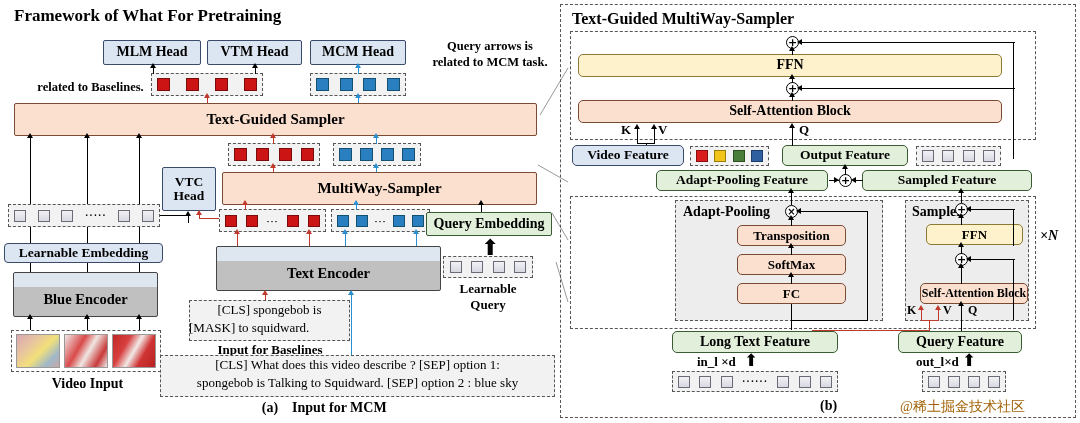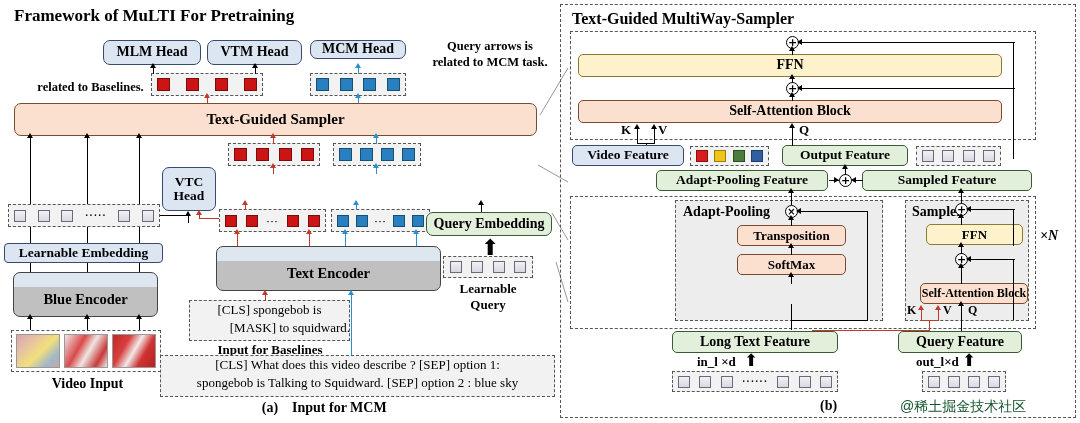--- a/index.html
+++ b/index.html
@@ -5,21 +5,21 @@
   html,body{margin:0;padding:0;background:#fff;}
   body{width:1080px;height:423px;position:relative;overflow:hidden;
        font-family:"Liberation Serif",serif;color:#000;}
   #root{position:absolute;left:0;top:0;width:1080px;height:423px;}
 
   .abs{position:absolute;box-sizing:border-box;}
 
   
   .box{position:absolute;box-sizing:border-box;display:flex;align-items:center;
        justify-content:center;text-align:center;font-weight:bold;
-       border:1.4px solid #333;border-radius:7px;line-height:1.05;}
+       border:1.4px solid #333;border-radius:2px;line-height:1.05;}
   .box.peach{background:#fbe0d0;border-color:#7a4a33;}
   .box.blue{background:#dce6f2;border-color:#3a4a6b;}
   .box.green{background:#e2efda;border-color:#3a5a33;}
   .box.yellow{background:#fdf2cc;border-color:#8a7a33;}
   .box.grey{background:#c9c9c9;border-color:#444;}
 
   .dashbox{position:absolute;box-sizing:border-box;border:1.4px dashed #555;
            background:#f2f2f2;}
   .dashbox.nofill{background:transparent;}
 
@@ -52,41 +52,41 @@
       font-size:11px;font-weight:bold;line-height:1;font-family:"DejaVu Sans",sans-serif;}
 
   
   .thumb{position:absolute;box-sizing:border-box;border:1px solid #999;}
 
   .panelDash{position:absolute;box-sizing:border-box;border:1.5px dashed #555;}
   .innerDash{position:absolute;box-sizing:border-box;border:1.3px dashed #555;}
   .innerSolidFill{position:absolute;box-sizing:border-box;background:#eeeeee;
                   border:1.3px dashed #555;}
 
-  .wm{position:absolute;color:#14532d;font-family:Liberation Sans, sans-serif;}
+  .wm{position:absolute;color:#a16207;font-family:Liberation Serif, serif;}
 </style>
 </head>
 <body>
 
 <div id="root">
 
-  <div class="plain" style="left:14px;top:6px;font-size:17px;">Framework of MuLTI For Pretraining</div>
+  <div class="plain" style="left:14px;top:6px;font-size:17px;">Framework of What For Pretraining</div>
 
   <div class="plain" style="left:8px;top:80px;font-size:12.5px;width:165px;text-align:center;">related to Baselines.</div>
 
   <div class="plain" style="left:430px;top:39px;font-size:12.5px;width:120px;text-align:center;">Query arrows is</div>
   <div class="plain" style="left:423px;top:55px;font-size:12.5px;width:134px;text-align:center;">related to MCM task.</div>
 
   <div class="box blue" style="left:103px;top:40px;width:98px;height:25px;font-size:14px;">
     <span>MLM Head</span>
   </div>
   <div class="box blue" style="left:207px;top:40px;width:95px;height:25px;font-size:14px;">
     <span>VTM Head</span>
   </div>
-  <div class="box blue" style="left:310px;top:40px;width:96px;height:19px;font-size:14px;">
+  <div class="box blue" style="left:310px;top:40px;width:96px;height:25px;font-size:14px;">
     <span>MCM Head</span>
   </div>
 
   <div class="dashbox" style="left:151px;top:73px;width:112px;height:23px;"></div>
   <div class="tokrow" style="left:157px;top:78px;width:100px;height:13px;justify-content:space-between;">
     <span class="tok red" style="width:13px;height:13px;"></span>
     <span class="tok red" style="width:13px;height:13px;"></span>
     <span class="tok red" style="width:13px;height:13px;"></span>
     <span class="tok red" style="width:13px;height:13px;"></span>
   </div>
@@ -146,20 +146,23 @@
   <div class="ln red" style="left:272.5px;top:166px;width:1.4px;height:8px;"></div>
   <div class="arr up red" style="left:269.5px;top:163px;"></div>
   <div class="ln blu" style="left:375.5px;top:166px;width:1.4px;height:8px;"></div>
   <div class="arr up blu" style="left:372.5px;top:163px;"></div>
 
   <div class="box blue" style="left:162px;top:167px;width:54px;height:44px;font-size:13.5px;flex-direction:column;">
     <span>VTC</span>
     <span>Head</span>
   </div>
 
+  <div class="box peach" style="left:222px;top:172px;width:315px;height:33px;font-size:15px;">
+    <span>MultiWay-Sampler</span>
+  </div>
 
   <div class="dashbox" style="left:8px;top:204px;width:152px;height:23px;"></div>
   <div class="tokrow" style="left:14px;top:209px;width:140px;height:13px;justify-content:space-between;font-size:10px;">
     <span class="tok grey" style="width:12px;height:12px;"></span>
     <span class="tok grey" style="width:12px;height:12px;"></span>
     <span class="tok grey" style="width:12px;height:12px;"></span>
     <span class="dots">·····</span>
     <span class="tok grey" style="width:12px;height:12px;"></span>
     <span class="tok grey" style="width:12px;height:12px;"></span>
   </div>
@@ -260,21 +263,21 @@
   </div>
 
   <div class="ln red" style="left:264.5px;top:293px;width:1.4px;height:10px;"></div>
   <div class="arr up red" style="left:261.5px;top:290px;"></div>
 
   <div class="ln blu" style="left:350.5px;top:293px;width:1.4px;height:62px;"></div>
   <div class="arr up blu" style="left:347.5px;top:290px;"></div>
 
   <div class="dashbox" style="left:189px;top:300px;width:161px;height:41px;"></div>
   <div class="plain reg" style="left:189px;top:303px;width:161px;text-align:center;font-size:13px;">[CLS] spongebob is</div>
-  <div class="plain reg" style="left:189px;top:321px;width:161px;text-align:right;font-size:13px;">[MASK] to squidward.</div>
+  <div class="plain reg" style="left:189px;top:321px;width:161px;text-align:left;font-size:13px;">[MASK] to squidward.</div>
   <div class="plain" style="left:185px;top:343px;width:170px;text-align:center;font-size:13px;">Input for Baselines</div>
 
   <div class="dashbox" style="left:160px;top:355px;width:395px;height:42px;"></div>
   <div class="plain reg" style="left:162px;top:358px;width:391px;text-align:center;font-size:13px;">[CLS] What does this video describe ? [SEP] option 1:</div>
   <div class="plain reg" style="left:162px;top:376px;width:391px;text-align:center;font-size:13px;">spongebob is Talking to Squidward. [SEP] option 2 : blue sky</div>
   <div class="plain" style="left:292px;top:400px;width:175px;text-align:left;font-size:14px;">Input for MCM</div>
 
   <div class="plain" style="left:250px;top:400px;width:40px;text-align:center;font-size:14px;">(a)</div>
 
   <svg class="abs" style="left:520px;top:30px;width:60px;height:330px;" viewBox="0 0 60 330">
@@ -375,20 +378,23 @@
 
   <div class="innerSolidFill" style="left:675px;top:200px;width:208px;height:121px;background:#ededed;"></div>
   <div class="plain" style="left:683px;top:204px;font-size:14px;">Adapt-Pooling</div>
   <div class="op" style="left:785px;top:205px;width:13px;height:13px;font-size:10px;">×</div>
 
   <div class="box peach" style="left:737px;top:225px;width:109px;height:21px;font-size:13px;border-radius:5px;">
     <span>Transposition</span>
   </div>
   <div class="box peach" style="left:737px;top:254px;width:109px;height:21px;font-size:13px;border-radius:5px;">
     <span>SoftMax</span>
+  </div>
+  <div class="box peach" style="left:737px;top:283px;width:109px;height:21px;font-size:13px;border-radius:5px;">
+    <span>FC</span>
   </div>
 
   <div class="ln" style="left:791px;top:275px;width:1.4px;height:9px;"></div>
   <div class="arr up" style="left:788px;top:272px;"></div>
   <div class="ln" style="left:791px;top:246px;width:1.4px;height:9px;"></div>
   <div class="arr up" style="left:788px;top:243px;"></div>
   <div class="ln" style="left:791px;top:218px;width:1.4px;height:8px;"></div>
   <div class="arr up" style="left:788px;top:215px;"></div>
   <div class="ln" style="left:791px;top:304px;width:1.4px;height:26px;"></div>
   <div class="ln" style="left:791px;top:191px;width:1.4px;height:14px;"></div>

